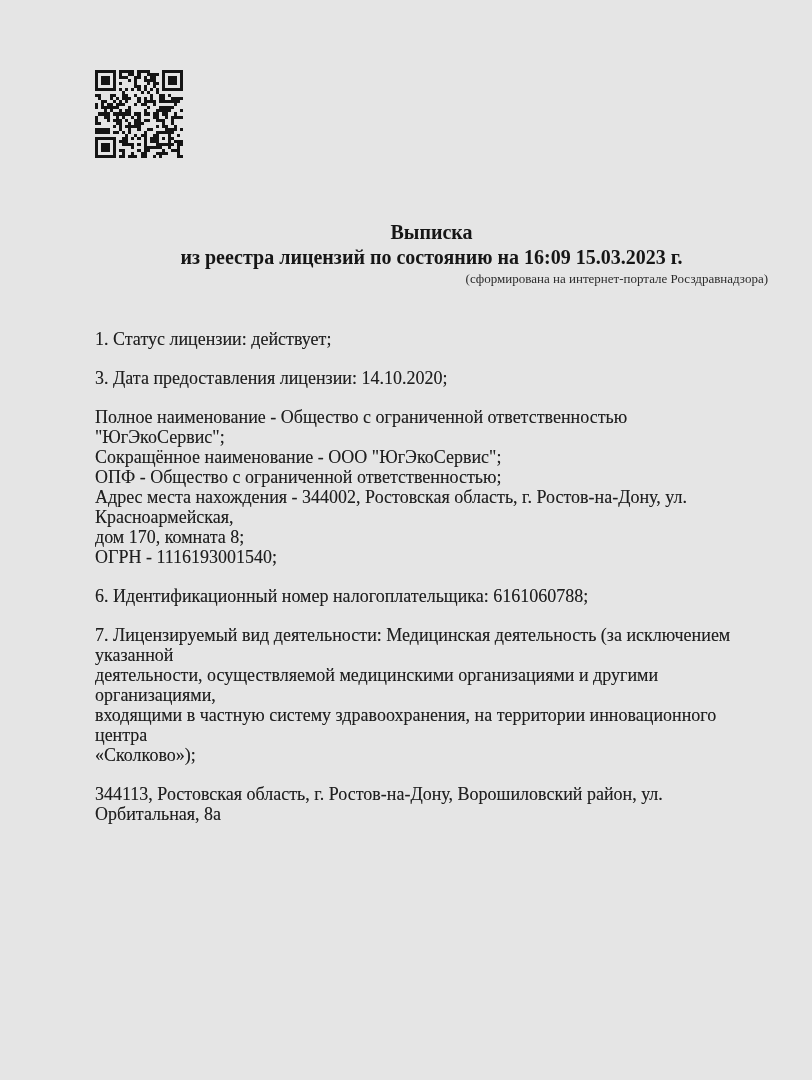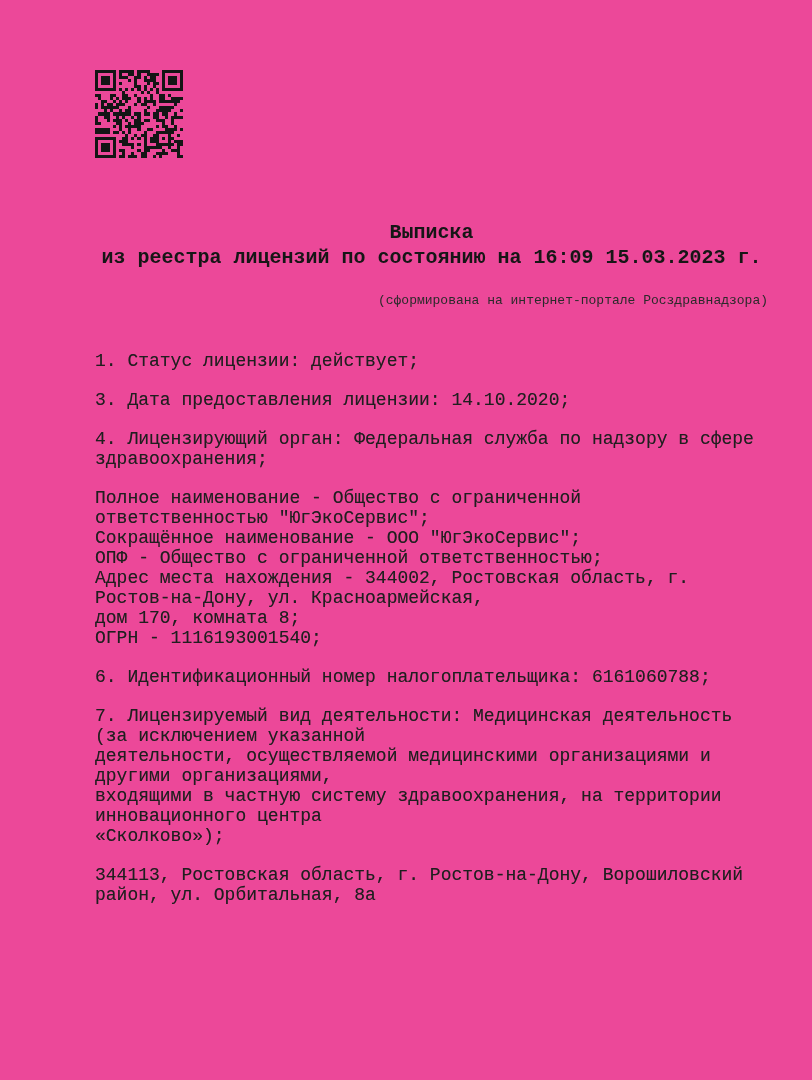--- a/index.html
+++ b/index.html
@@ -1,22 +1,22 @@
 <!DOCTYPE html>
 <html lang="ru"><head>
 <meta charset="utf-8">
 <style>
   html, body { margin: 0; padding: 0; background: #ffffff; }
   .page {
     position: relative;
     width: 812px;
     height: 1080px;
-    background: #ec4899;
+    background: #e5e5e5;
     overflow: hidden;
-    font-family: Liberation Mono, monospace;
+    font-family: Liberation Serif, serif;
     color: #1f1f1f;
   }
   .qr-wrap {
     position: absolute;
     left: 95px;
     top: 70px;
     width: 88px;
     height: 88px;
   }
   .qr-wrap svg { display: block; width: 88px; height: 88px; }
@@ -28,21 +28,21 @@
   }
   .doc-title {
     font-weight: bold;
     font-size: 20px;
     line-height: 25px;
     text-align: center;
     white-space: pre-line;
     color: #161616;
   }
   .doc-note {
-    margin-top: 23px;
+    margin-top: 1px;
     font-size: 13px;
     line-height: 16px;
     text-align: right;
     color: #2a2a2a;
   }
   .doc-body {
     margin-top: 42px;
     font-size: 18px;
     line-height: 20px;
   }
@@ -64,21 +64,20 @@
   </div>
 
   <div class="content">
     <div class="doc-title">Выписка
 из реестра лицензий по состоянию на 16:09 15.03.2023 г.</div>
     <div class="doc-note">(сформирована на интернет-портале Росздравнадзора)</div>
 
     <div class="doc-body">
       <p>1. Статус лицензии: действует;</p>
       <p>3. Дата предоставления лицензии: 14.10.2020;</p>
-      <p>4. Лицензирующий орган: Федеральная служба по надзору в сфере здравоохранения;</p>
       <p>Полное наименование - Общество с ограниченной ответственностью "ЮгЭкоСервис";
 Сокращённое наименование - ООО "ЮгЭкоСервис";
 ОПФ - Общество с ограниченной ответственностью;
 Адрес места нахождения - 344002, Ростовская область, г. Ростов-на-Дону, ул. Красноармейская,
 дом 170, комната 8;
 ОГРН - 1116193001540;</p>
       <p>6. Идентификационный номер налогоплательщика: 6161060788;</p>
       <p>7. Лицензируемый вид деятельности: Медицинская деятельность (за исключением указанной
 деятельности, осуществляемой медицинскими организациями и другими организациями,
 входящими в частную систему здравоохранения, на территории инновационного центра

